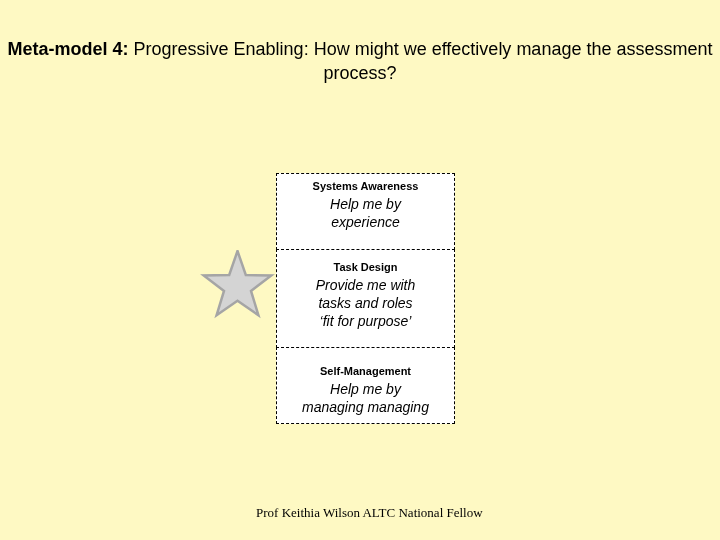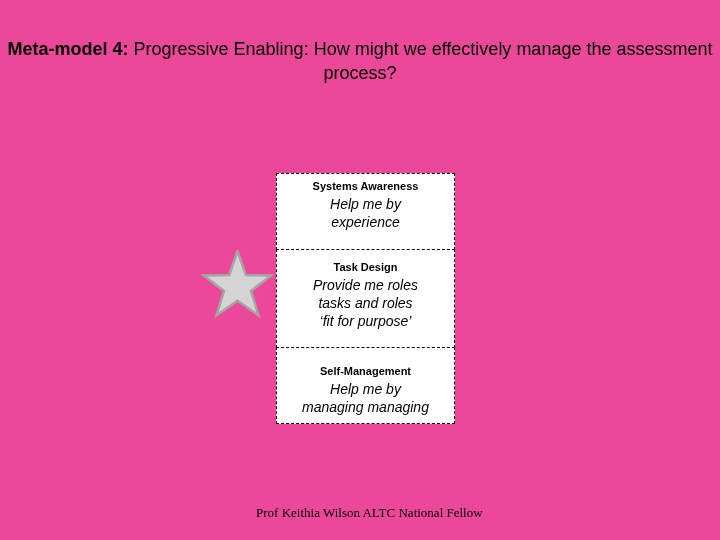--- a/index.html
+++ b/index.html
@@ -1,20 +1,20 @@
 <!DOCTYPE html>
 <html><head>
 <meta charset="utf-8">
 <style>
   html, body { margin: 0; padding: 0; background: #fff; }
   .slide {
     position: relative;
     width: 720px;
     height: 540px;
-    background: #ec4899;
+    background: #fef9c3;
     font-family: "Liberation Sans", sans-serif;
     color: #000;
     overflow: hidden;
   }
   .title {
     position: absolute;
     top: 37px;
     left: 0;
     width: 720px;
     text-align: center;
@@ -79,21 +79,21 @@
   <div class="boxes">
 
     <div class="box box1">
       <div class="box-title">Systems Awareness</div>
       <div class="box-line">Help me by</div>
       <div class="box-line">experience</div>
     </div>
 
     <div class="box box2">
       <div class="box-title">Task Design</div>
-      <div class="box-line">Provide me roles</div>
+      <div class="box-line">Provide me with</div>
       <div class="box-line">tasks and roles</div>
       <div class="box-line">‘fit for purpose’</div>
     </div>
 
     <div class="box box3">
       <div class="box-title">Self-Management</div>
       <div class="box-line">Help me by</div>
       <div class="box-line">managing managing</div>
     </div>
 

